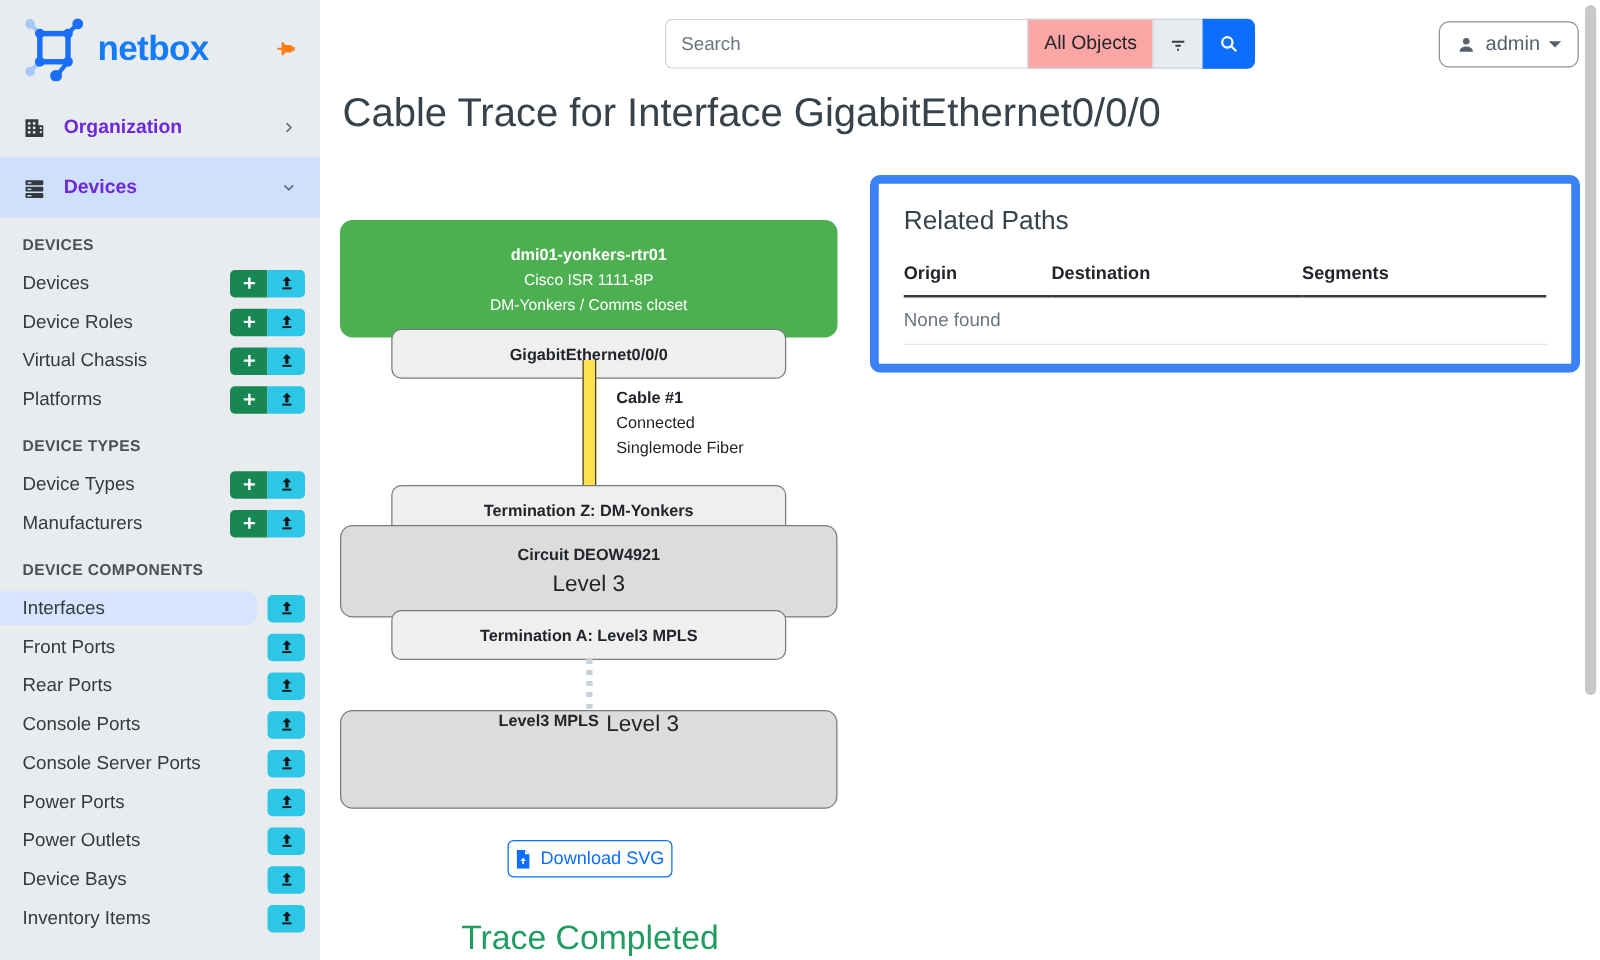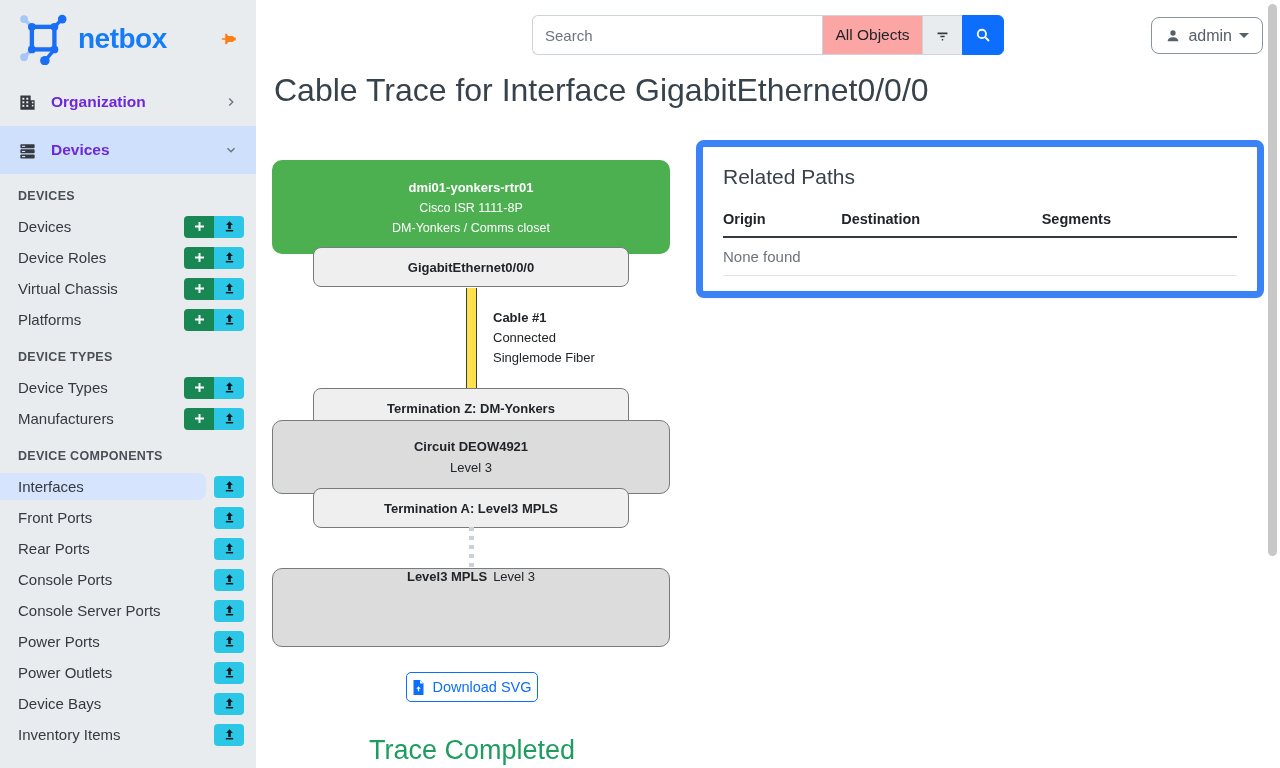--- a/index.html
+++ b/index.html
@@ -35,33 +35,33 @@
   .search-btn { width:42px; background:#0d6efd; border:1px solid #0d6efd; border-radius:0 6px 6px 0; display:flex; align-items:center; justify-content:center; cursor:pointer; }
   .user-btn { position:absolute; right:17px; top:17px; height:37px; padding:0 13px; background:#fff; border:1px solid #8a939b; border-radius:8px; display:flex; align-items:center; gap:7px; font-size:16px; color:#56616b; cursor:pointer; font-family:"Liberation Sans",sans-serif; }
   .caret-down { width:0; height:0; border-left:5px solid transparent; border-right:5px solid transparent; border-top:5px solid #56616b; }
 
   
   .page-title { position:absolute; left:18px; top:72px; font-size:32px; font-weight:400; color:#37424a; }
 
   
   .trace-wrap { position:absolute; left:16px; top:160px; width:400px; height:608px; }
   .node { position:absolute; border-radius:10px; text-align:center; }
-  .device-box { left:0; top:0; width:398px; height:94px; background:#4caf50; color:#fff; display:flex; flex-direction:column; justify-content:center; gap:6px; }
+  .device-box { left:0; top:16px; width:398px; height:94px; background:#4caf50; color:#fff; display:flex; flex-direction:column; justify-content:center; gap:6px; }
   .device-name { font-size:13px; font-weight:700; }
   .device-sub { font-size:12.5px; }
   .port-box { position:absolute; left:41px; width:316px; height:40px; background:#efefef; border:1.5px solid #767b80; border-radius:8px; display:flex; align-items:center; justify-content:center; font-size:13px; font-weight:700; color:#212529; }
-  .iface-box { top:87px; }
+  .iface-box { top:103px; }
   .termz-box { top:228px; }
   .terma-box { top:328px; }
   .cable-line { position:absolute; left:194px; top:128px; width:11px; height:100px; background:#ffe14d; border-left:1.5px solid #3f3f3f; border-right:1.5px solid #3f3f3f; }
   .cable-labels { position:absolute; left:221px; top:148px; text-align:left; font-size:13px; color:#212529; line-height:20px; }
   .cable-labels .b { font-weight:700; }
   .circuit-box { left:0; top:260px; width:398px; height:74px; background:#dcdcdc; border:1.5px solid #767b80; display:flex; flex-direction:column; justify-content:center; gap:6px; color:#212529; }
   .big-name { font-size:13px; font-weight:700; }
-  .big-sub { font-size:13px; }
+  .big-sub { font-size:18px; }
   .dotted-line { position:absolute; left:197px; top:367px; width:5px; height:40px; background-image:repeating-linear-gradient(to bottom,#c9d2da 0 4px,transparent 4px 9px); }
   .mpls-box { left:0; top:408px; width:398px; height:79px; background:#dcdcdc; border:1.5px solid #767b80; display:flex; flex-direction:row; justify-content:center; gap:6px; color:#212529; }
   .dl-btn { position:absolute; left:134px; top:512px; width:132px; height:30px; background:#fff; border:1px solid #0d6efd; border-radius:5px; color:#0d6efd; font-size:14.5px; display:flex; align-items:center; justify-content:center; gap:7px; cursor:pointer; font-family:"Liberation Sans",sans-serif; }
   .trace-status { position:absolute; left:0; top:575px; width:100%; text-align:center; font-size:27px; color:#1f9d61; }
 
   
   .paths-card { position:absolute; left:440px; right:16px; top:140px; height:158px; background:#fff; border:7px solid #3b82f6; border-radius:8px; box-shadow:0 1px 2px rgba(0,0,0,0.05); padding:18px 20px; }
   .paths-title { font-size:21px; font-weight:400; color:#37424a; margin-bottom:16px; }
   .paths-table { width:100%; border-collapse:collapse; }
   .paths-table th { text-align:left; font-size:14.5px; font-weight:700; color:#212529; padding:6px 0 9px; border-bottom:2px solid #343a40; }

